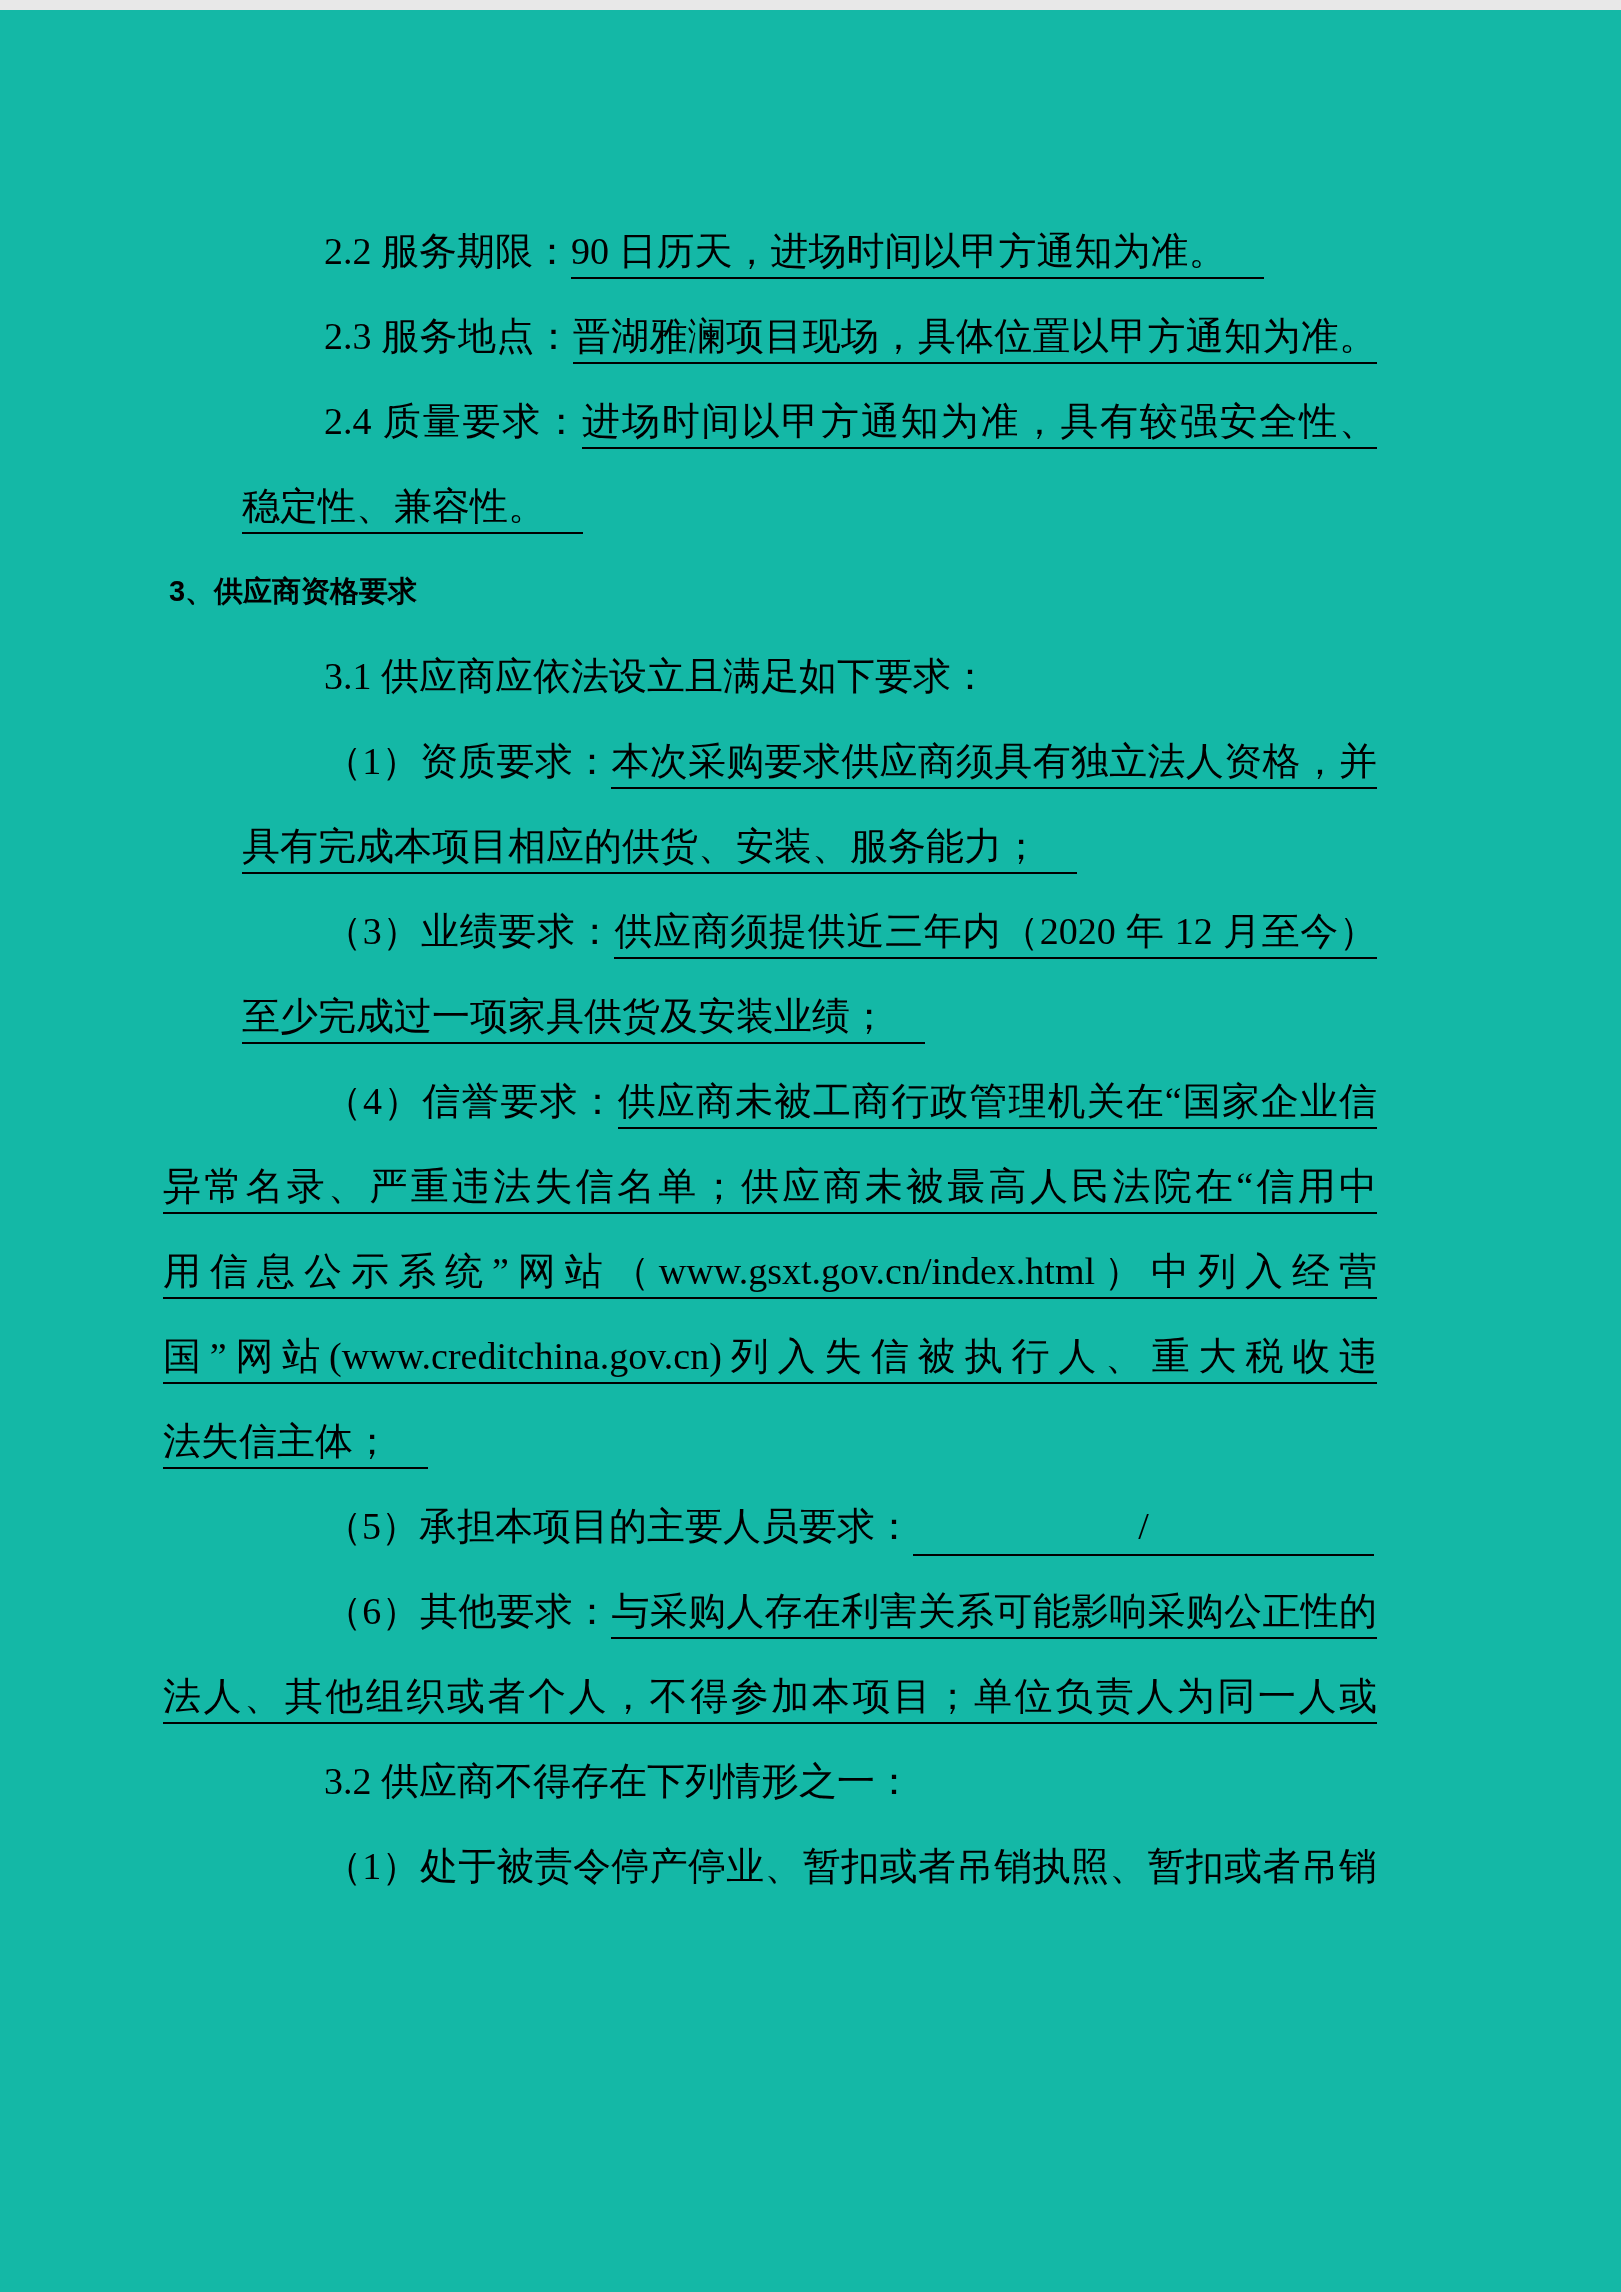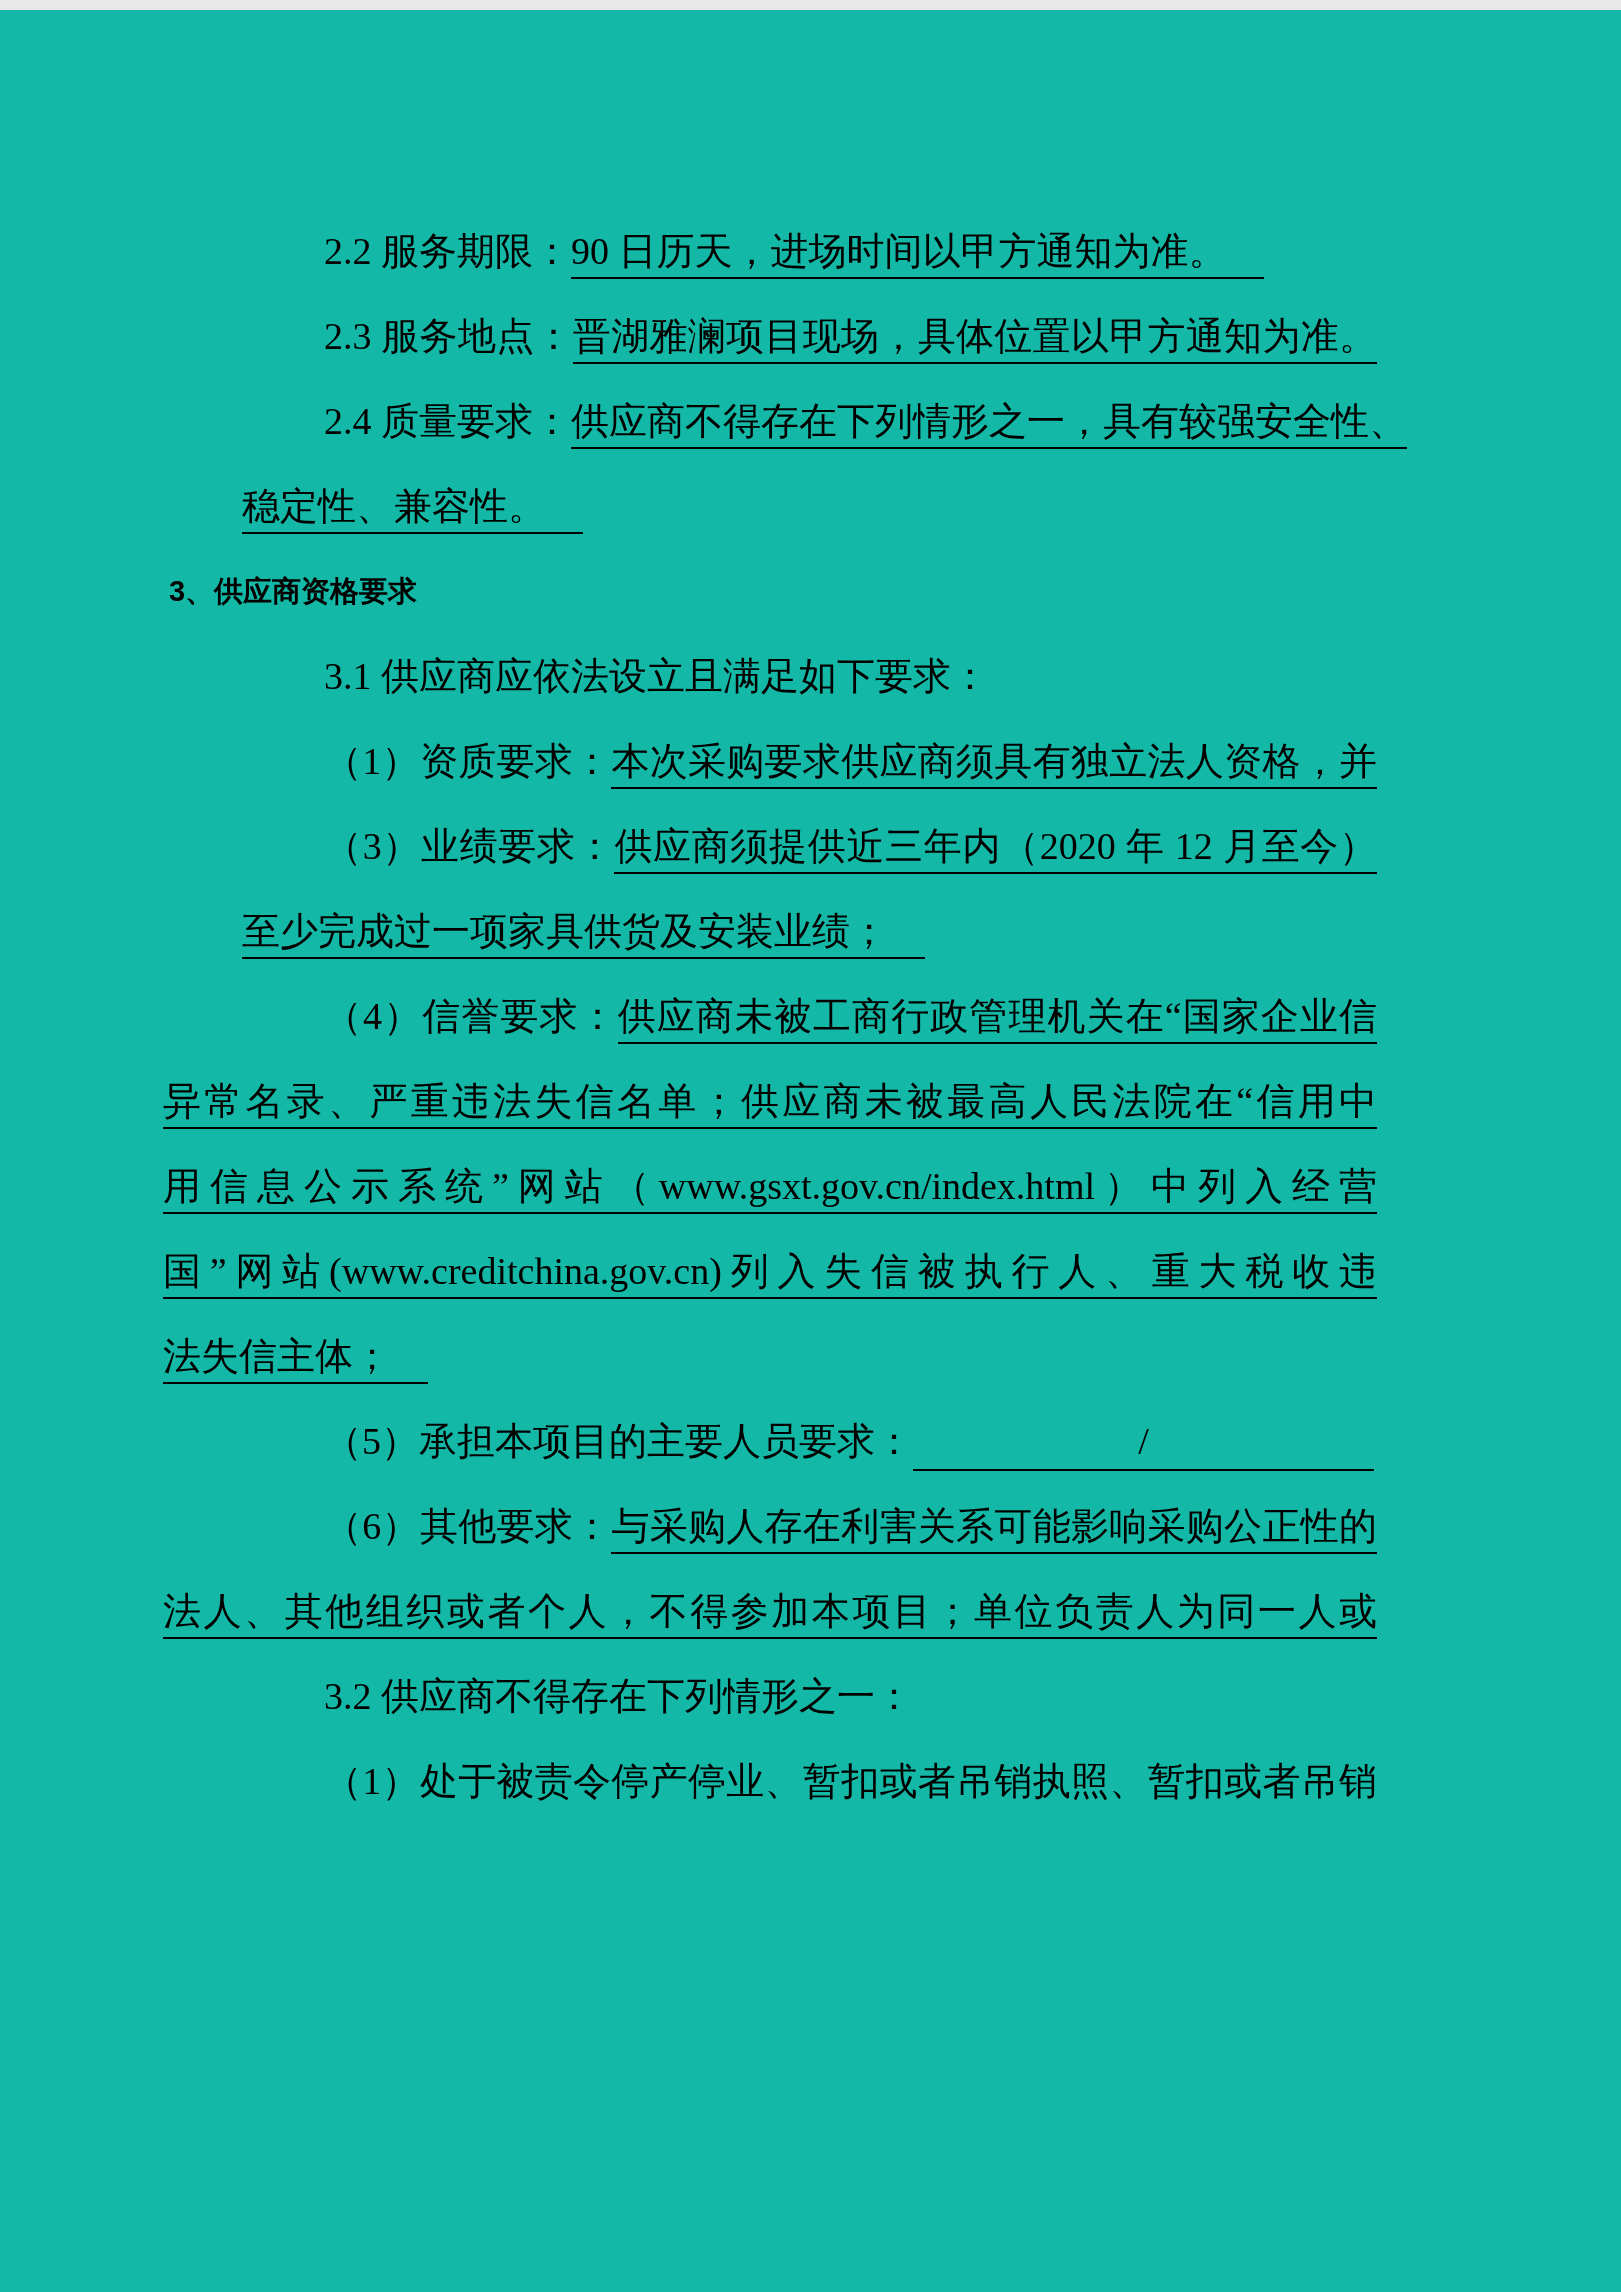--- a/index.html
+++ b/index.html
@@ -54,30 +54,31 @@
 </head>
 <body>
 
 <div class="page">
   <div class="content">
 
     <div class="line indent"><span>2.2 服务期限：</span><span class="u ext">90 日历天，进场时间以甲方通知为准。</span></div>
 
     <div class="line indent just"><span>2.3 服务地点：</span><span class="u">晋湖雅澜项目现场，具体位置以甲方通知为准。</span></div>
 
-    <div class="line indent just"><span>2.4 质量要求：</span><span class="u">供应商不得存在下列情形之一，具有较强安全性、</span></div>
+    <div class="line indent just"><span>2.4 质量要求：</span><span class="u">进场时间以甲方通知为准，具有较强安全性、</span></div>
 
     <div class="line hang"><span class="u ext">稳定性、兼容性。</span></div>
 
     <div class="line heading"><span>3、供应商资格要求</span></div>
 
     <div class="line indent"><span>3.1 供应商应依法设立且满足如下要求：</span></div>
 
     <div class="line indent just"><span>（1）资质要求：</span><span class="u">本次采购要求供应商须具有独立法人资格，并</span></div>
 
+    <div class="line hang"><span class="u ext">具有完成本项目相应的供货、安装、服务能力；</span></div>
 
 
     <div class="line indent just"><span>（3）业绩要求：</span><span class="u">供应商须提供近三年内（2020 年 12 月至今）</span></div>
 
     <div class="line hang"><span class="u ext">至少完成过一项家具供货及安装业绩；</span></div>
 
     <div class="line indent just"><span>（4）信誉要求：</span><span class="u">供应商未被工商行政管理机关在“国家企业信</span></div>
 
     <div class="line just"><span class="u">异常名录、严重违法失信名单；供应商未被最高人民法院在“信用中</span></div>
 

